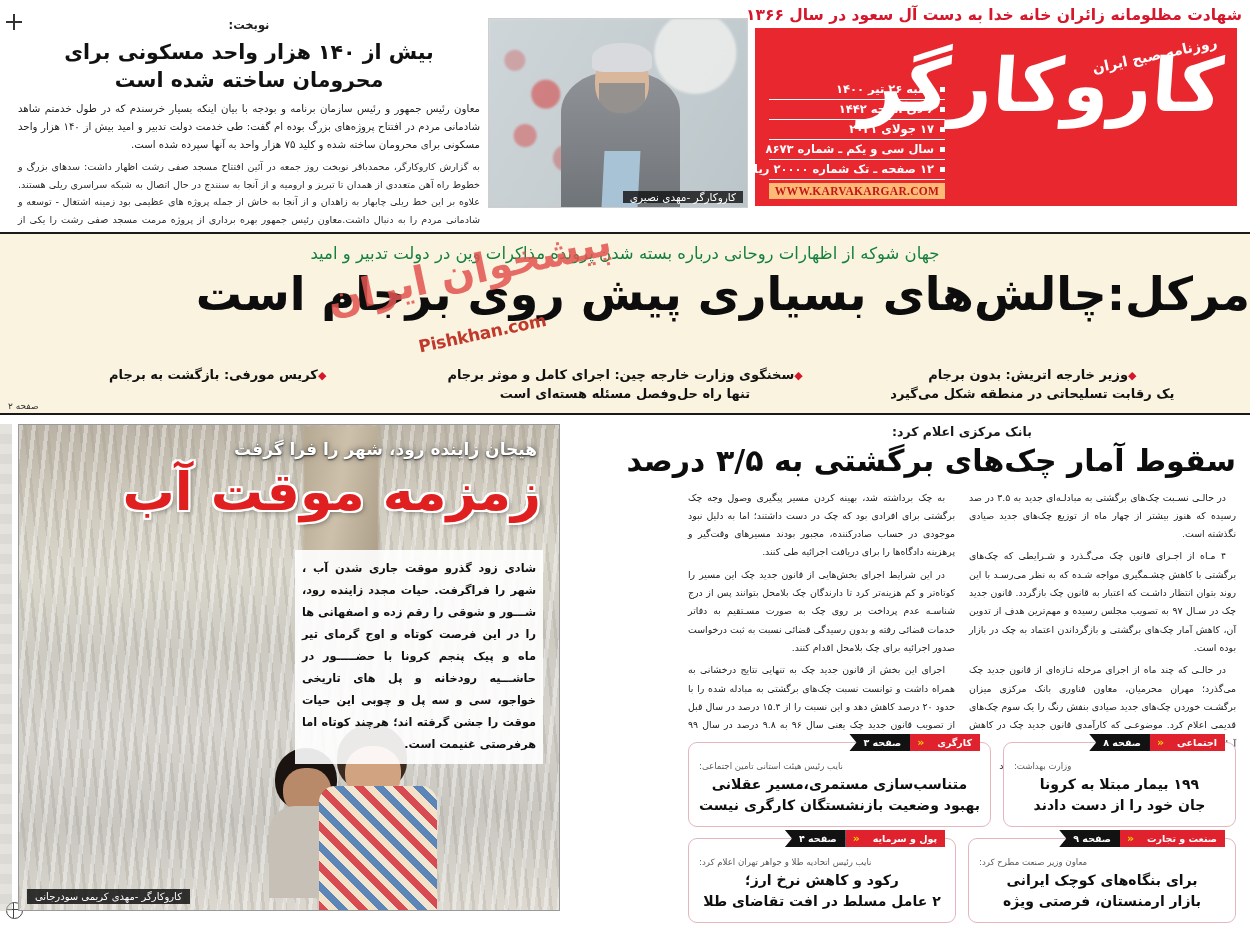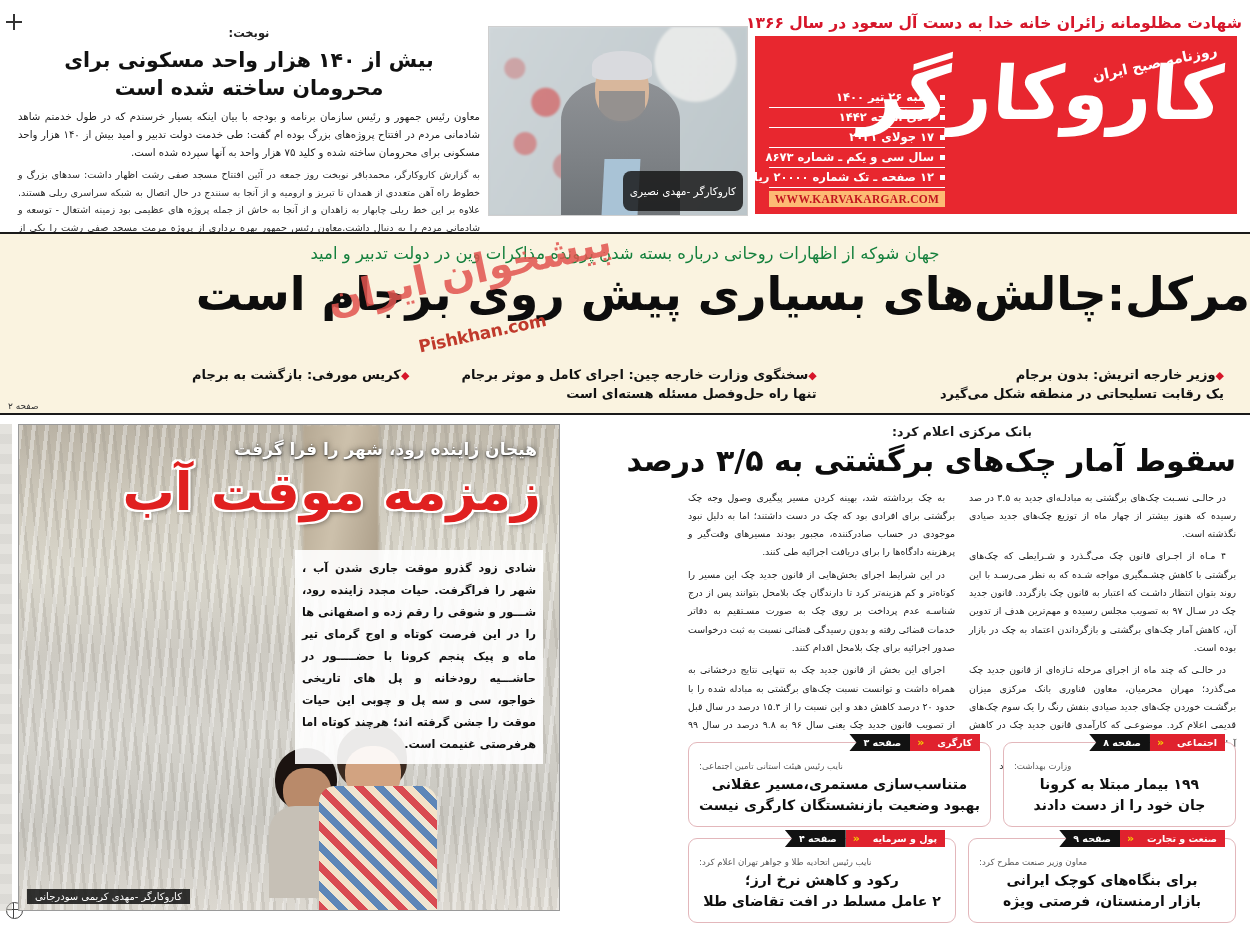--- a/index.html
+++ b/index.html
@@ -8,21 +8,21 @@
     width:1250px;height:927px;
     background:#ffffff;
     font-family:"DejaVu Sans","Liberation Sans",sans-serif;
     direction:rtl;
     overflow:hidden;
     position:relative;
   }
   .page{position:relative;width:1250px;height:927px;background:#fff;box-sizing:border-box;}
 
   
-  .topwrap{position:absolute;left:0;top:8px;width:1250px;height:232px;text-decoration:underline;}
+  .topwrap{position:absolute;left:0;top:0;width:1250px;height:232px;text-decoration:underline;}
 
   
   .masthead-col{position:absolute;right:8px;top:0;width:492px;height:232px;}
   .mast-slogan{
     text-align:center;color:#d6162a;font-weight:bold;font-size:15.5px;
     letter-spacing:-0.2px;padding-top:6px;white-space:nowrap;
   }
   .mast-box{
     position:absolute;right:5px;top:28px;width:482px;height:178px;
     background:#e8272f;overflow:hidden;
@@ -90,21 +90,21 @@
   .ta-photo .hair{
     position:absolute;left:40%;top:13%;width:23%;height:15%;
     background:#d9dade;border-radius:50% 50% 20% 20%;
   }
   .ta-photo .beard{
     position:absolute;left:42.5%;top:34%;width:18%;height:17%;
     background:#8a8b8d;border-radius:0 0 50% 50%;opacity:.85;
   }
   .ta-caption{
     position:absolute;right:4px;bottom:4px;background:rgba(20,20,20,.82);
-    color:#fff;font-size:10.5px;padding:14px 7px;white-space:nowrap;border-radius:8px;
+    color:#fff;font-size:10.5px;padding:0 7px;white-space:nowrap;
   }
   .ta-text{position:absolute;right:268px;top:0;width:462px;}
   .ta-kicker{font-size:11.5px;color:#222;text-align:center;font-weight:bold;margin-bottom:7px;}
   .ta-head{
     font-size:20.5px;font-weight:bold;color:#111;text-align:center;
     line-height:1.35;margin-bottom:6px;letter-spacing:-.2px;
   }
   .ta-lead{
     font-size:10.2px;color:#1c1c1c;line-height:1.75;text-align:justify;
     font-family:"DejaVu Sans","Liberation Sans",sans-serif;
@@ -136,21 +136,21 @@
     color:#e2544f;font-size:40px;font-weight:bold;opacity:.85;line-height:1;
   }
   .watermark .wm-en{
     color:#c0392b;font-size:17px;font-weight:bold;letter-spacing:-.3px;
     direction:ltr;margin-top:34px;
   }
   .banner-bullets{
     position:absolute;left:0;right:0;bottom:12px;display:flex;
     justify-content:space-between;padding:0 26px;box-sizing:border-box;
   }
-  .bb{width:32%;text-align:right;}
+  .bb{width:32%;text-align:center;}
   .bb .bb1{font-size:13px;font-weight:bold;color:#121212;white-space:nowrap;}
   .bb .bb1 .dia{color:#d6162a;font-size:11px;}
   .bb .bb2{font-size:13px;font-weight:bold;color:#121212;margin-top:4px;white-space:nowrap;}
   .banner-page{
     position:absolute;left:8px;bottom:2px;font-size:9px;color:#333;
   }
 
   
   .photo-story{
     position:absolute;left:18px;top:424px;width:542px;height:487px;

